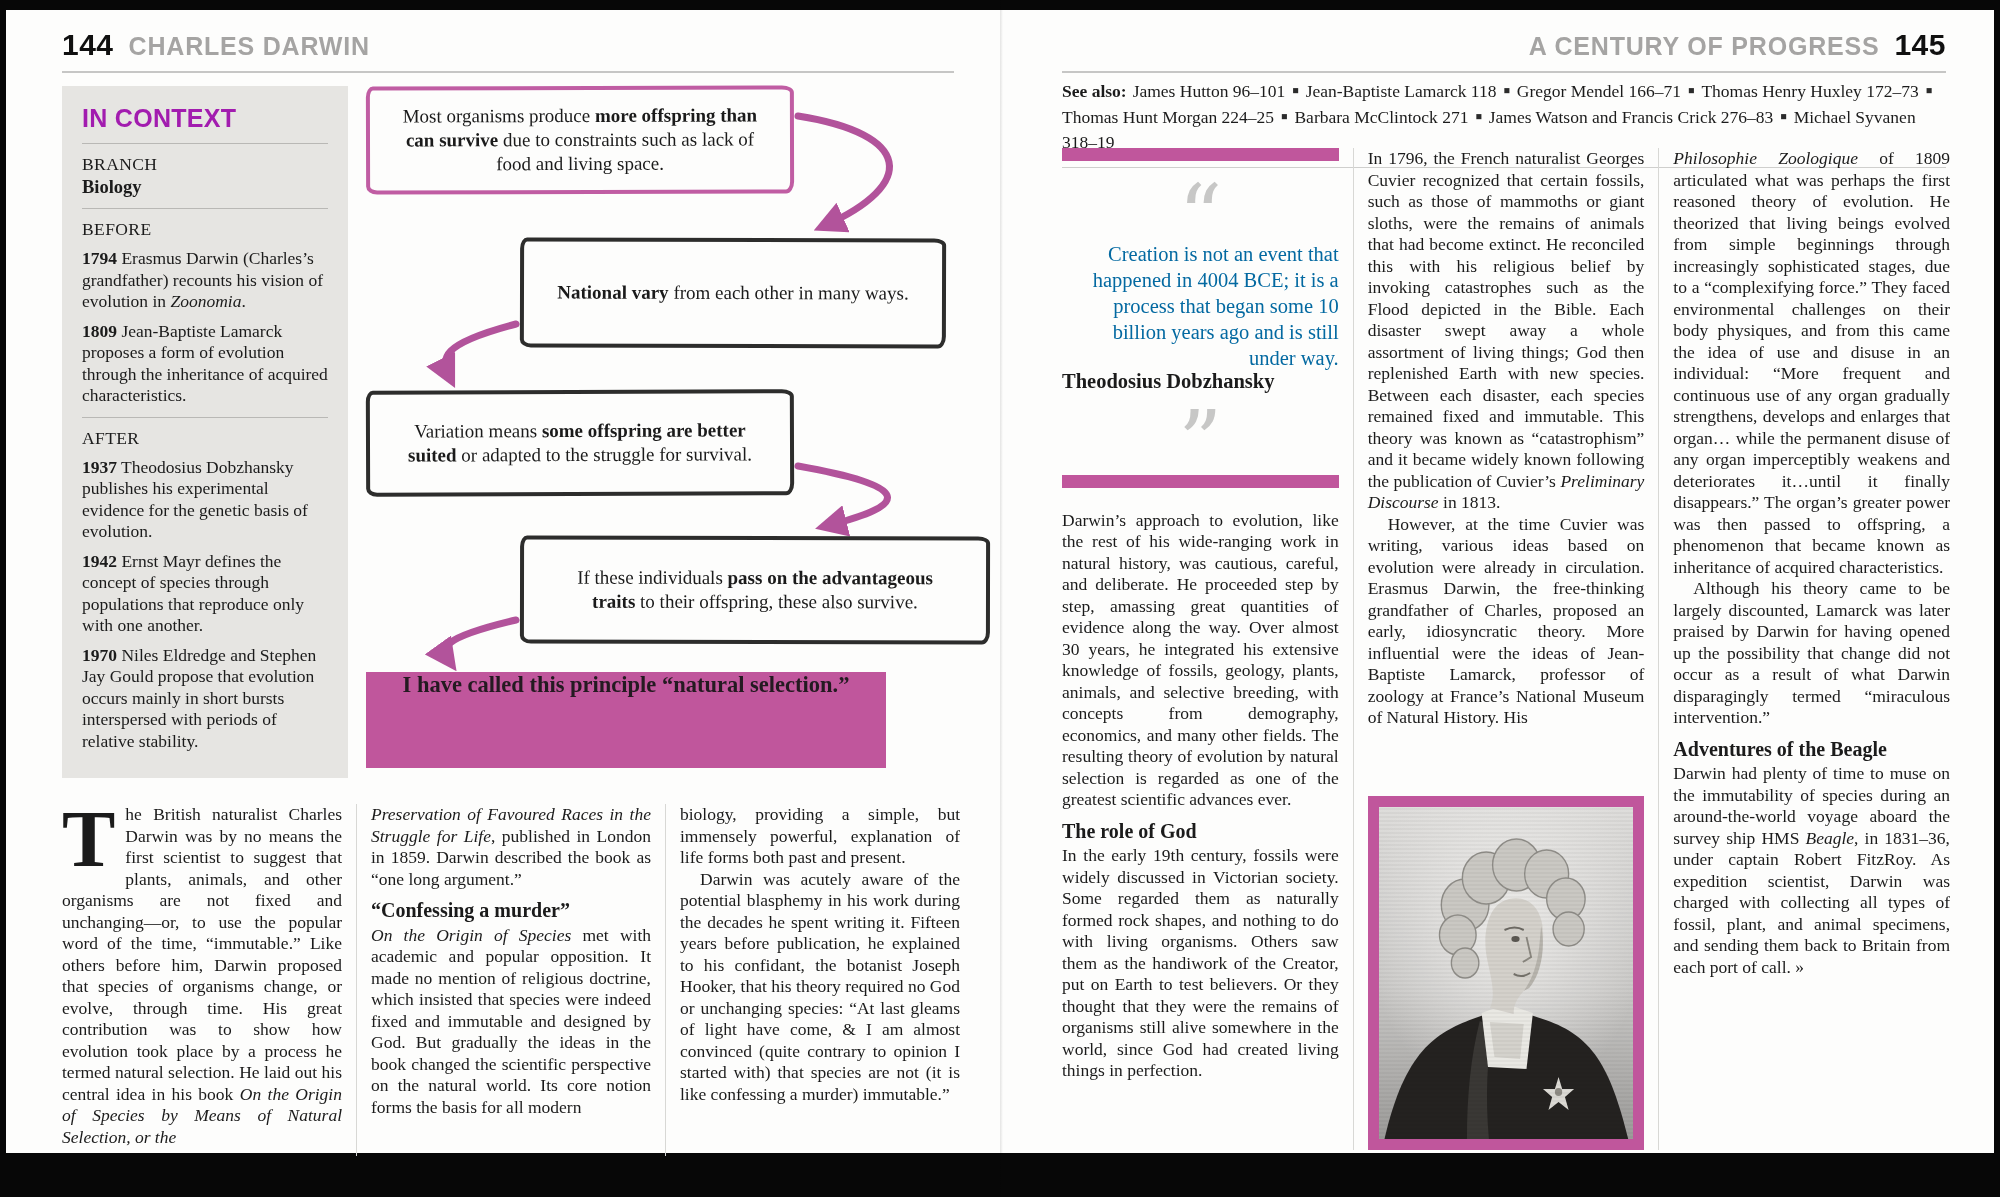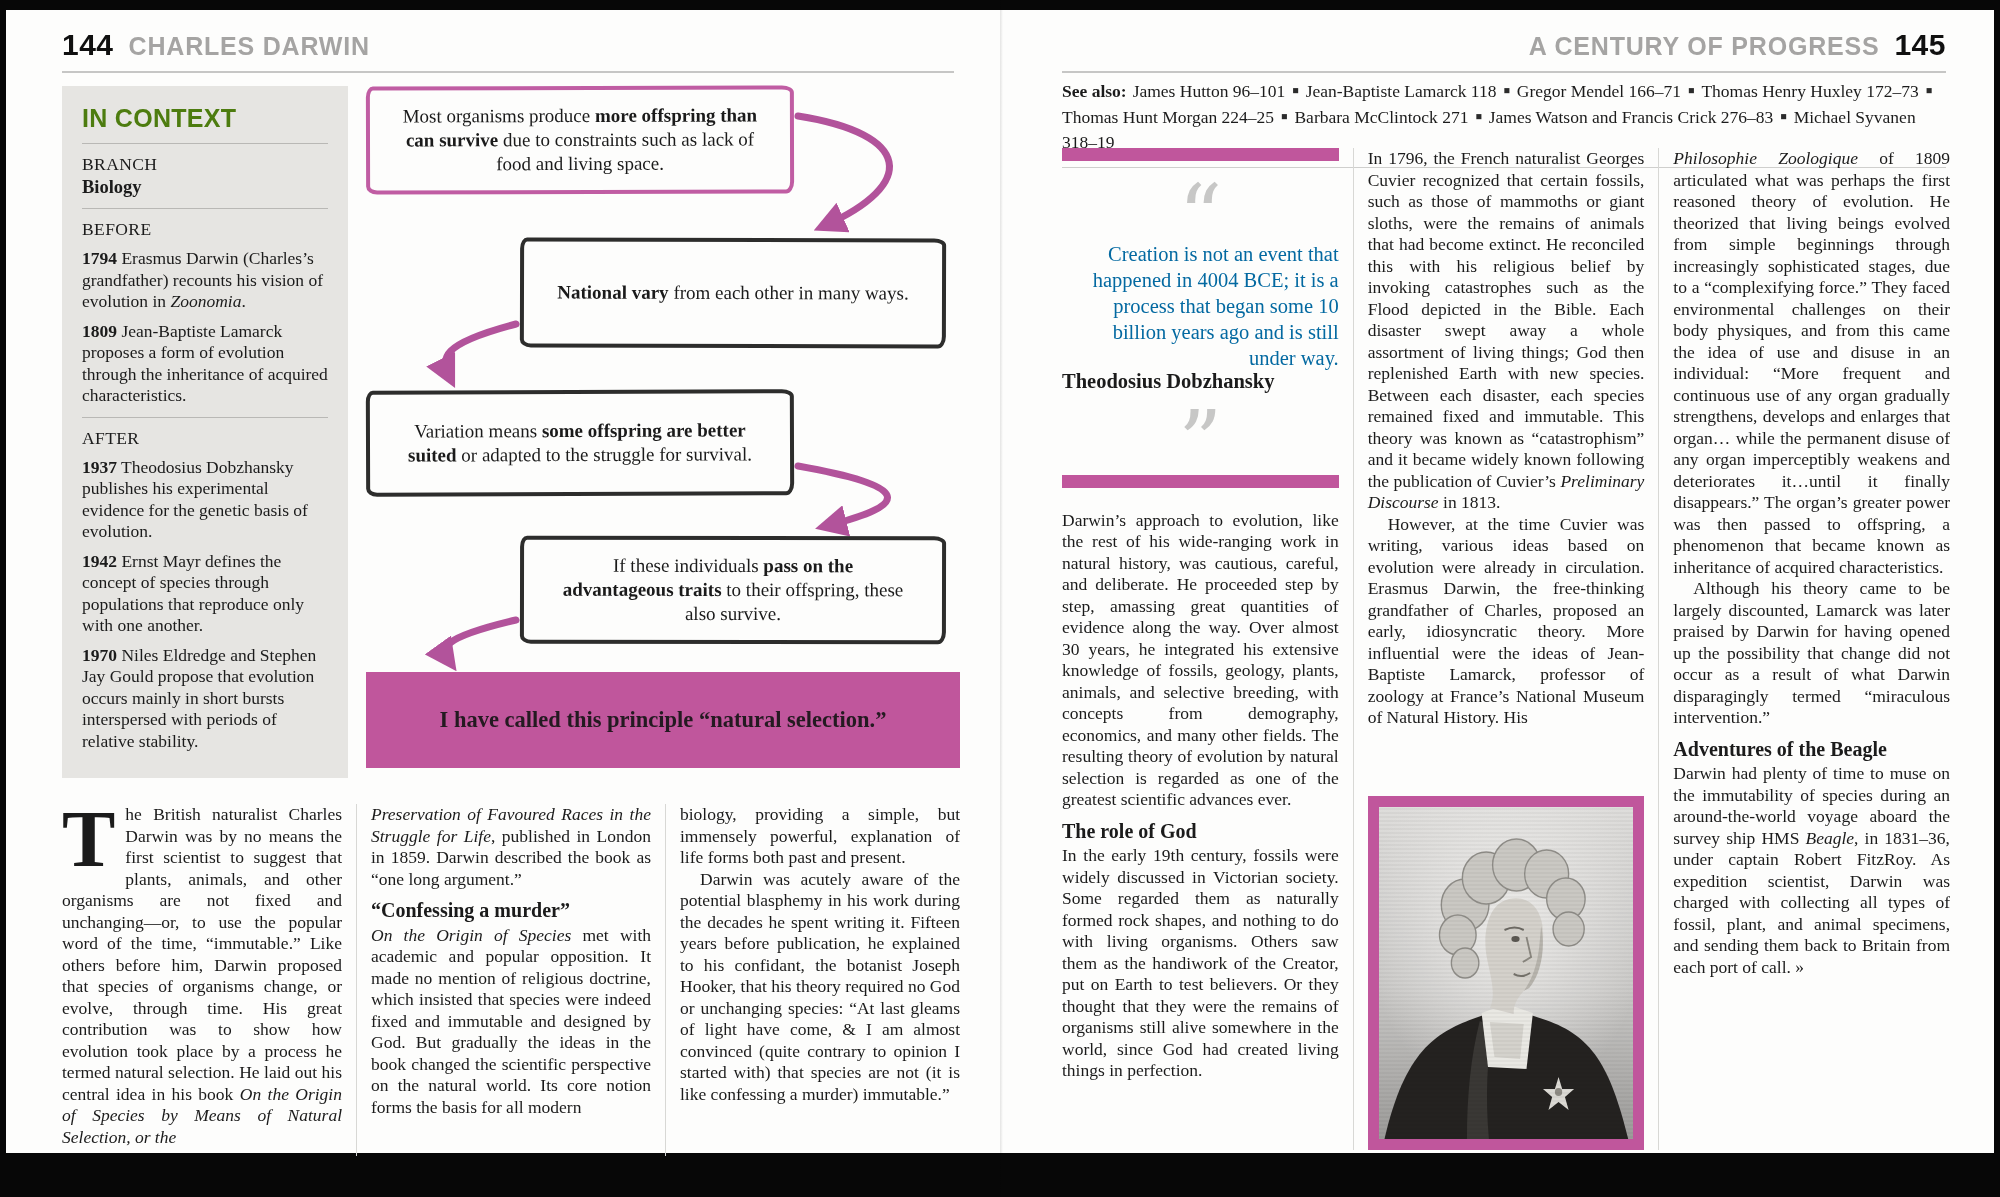--- a/index.html
+++ b/index.html
@@ -11,38 +11,38 @@
 
   
   .running-head{position:absolute;top:18px;left:56px;right:46px;border-bottom:2px solid #c6c6c5;padding-bottom:9px;
     font-family:"Liberation Sans",sans-serif;font-weight:bold;display:flex;align-items:baseline;gap:15px;}
   .page-right .running-head{left:62px;right:48px;justify-content:flex-end;}
   .pagenum{font-size:30px;color:#101010;letter-spacing:.5px;}
   .head-title{font-size:25px;color:#a5a4a3;letter-spacing:.8px;}
 
   
   .in-context{position:absolute;left:56px;top:76px;width:286px;height:692px;background:#e6e5e2;padding:18px 20px;overflow:hidden;}
-  .ic-title{font-family:"Liberation Sans",sans-serif;font-weight:bold;font-size:25px;letter-spacing:.3px;color:#4d7c0f;}
+  .ic-title{font-family:"Liberation Sans",sans-serif;font-weight:bold;font-size:25px;letter-spacing:.3px;color:#a21caf;}
   .ic-rule{height:1px;background:#b9b8b5;margin:10px 0;}
   .ic-label{font-size:17.5px;letter-spacing:.4px;}
   .ic-bold{font-weight:bold;font-size:18.5px;margin-top:2px;}
   .ic-list .ic-entry{display:block;font-size:17.5px;line-height:21.5px;margin-top:8px;}
 
   
   .flowchart{position:absolute;left:346px;top:62px;width:608px;height:710px;}
   .fc-arrows{position:absolute;inset:0;pointer-events:none;}
   .fc-box{position:absolute;display:flex;align-items:center;justify-content:center;text-align:center;
     font-size:19px;line-height:24px;padding:8px 32px;border:4px solid #2d2d2c;background:#fdfdfc;
     border-radius:7px 12px 8px 11px/11px 7px 12px 8px;}
   .fc-b1{left:14px;top:14px;width:428px;height:108px;border-color:#c05da3;transform:rotate(-.15deg);}
   .fc-b2{left:168px;top:166px;width:426px;height:110px;transform:rotate(.15deg);}
   .fc-b3{left:14px;top:318px;width:428px;height:106px;transform:rotate(-.2deg);}
-  .fc-b4{left:168px;top:464px;width:426px;height:108px;transform:rotate(.1deg);}
-  .fc-final{position:absolute;left:14px;top:600px;width:594px;height:96px;background:#c0569c;
-    display:flex;align-items:center;justify-content:center;text-align:center;
+  .fc-b4{left:168px;top:464px;width:470px;height:108px;transform:rotate(.1deg);}
+  .fc-final{position:absolute;left:14px;top:600px;width:520px;height:96px;background:#c0569c;
+    display:flex;justify-content:center;text-align:center;
     font-weight:bold;font-size:22.5px;color:#241a21;padding:0 30px;}
 
   
   .body-cols{position:absolute;display:flex;font-size:17.5px;line-height:21.5px;text-align:justify;}
   .lp-body{left:56px;right:40px;top:794px;height:352px;}
   .rp-body{left:62px;right:44px;top:138px;height:1002px;}
   .col{flex:1 1 0;padding:0 14px;overflow:hidden;position:relative;}
   .col:first-child{padding-left:0;}
   .col:last-child{padding-right:0;}
   .col + .col{border-left:1px solid #d8d8d5;}

